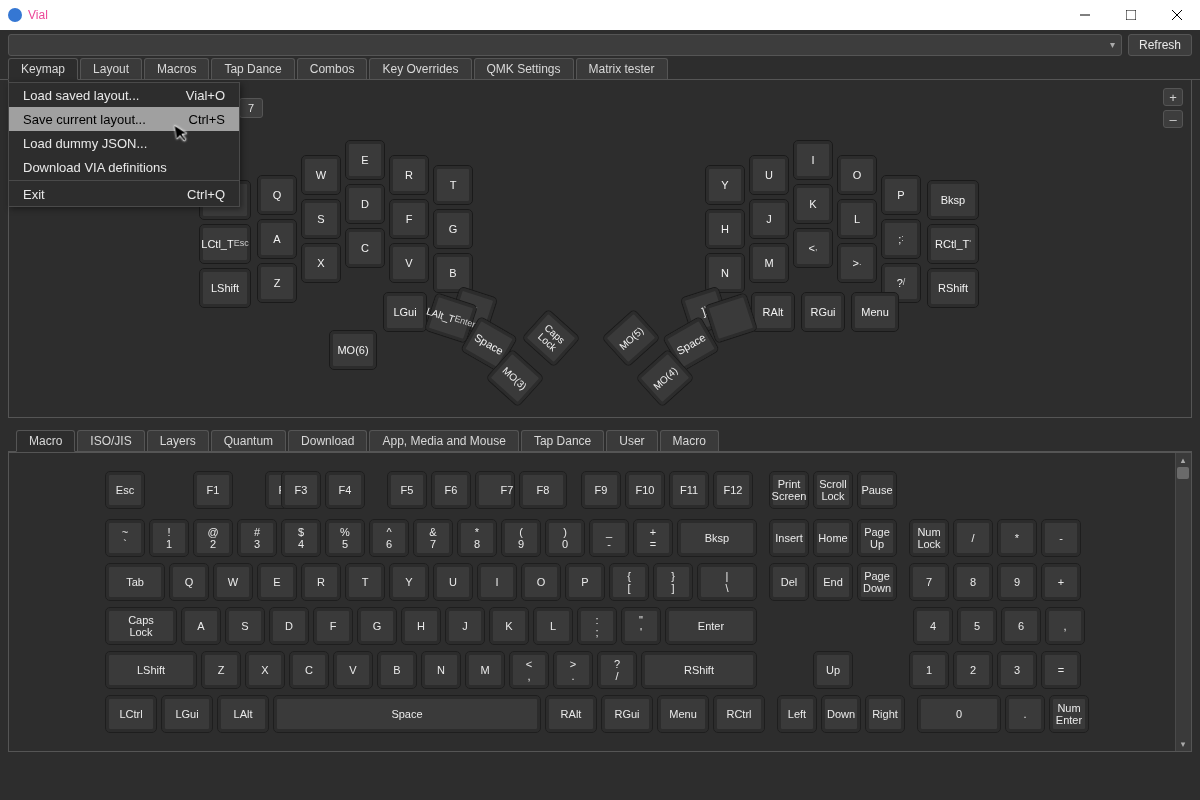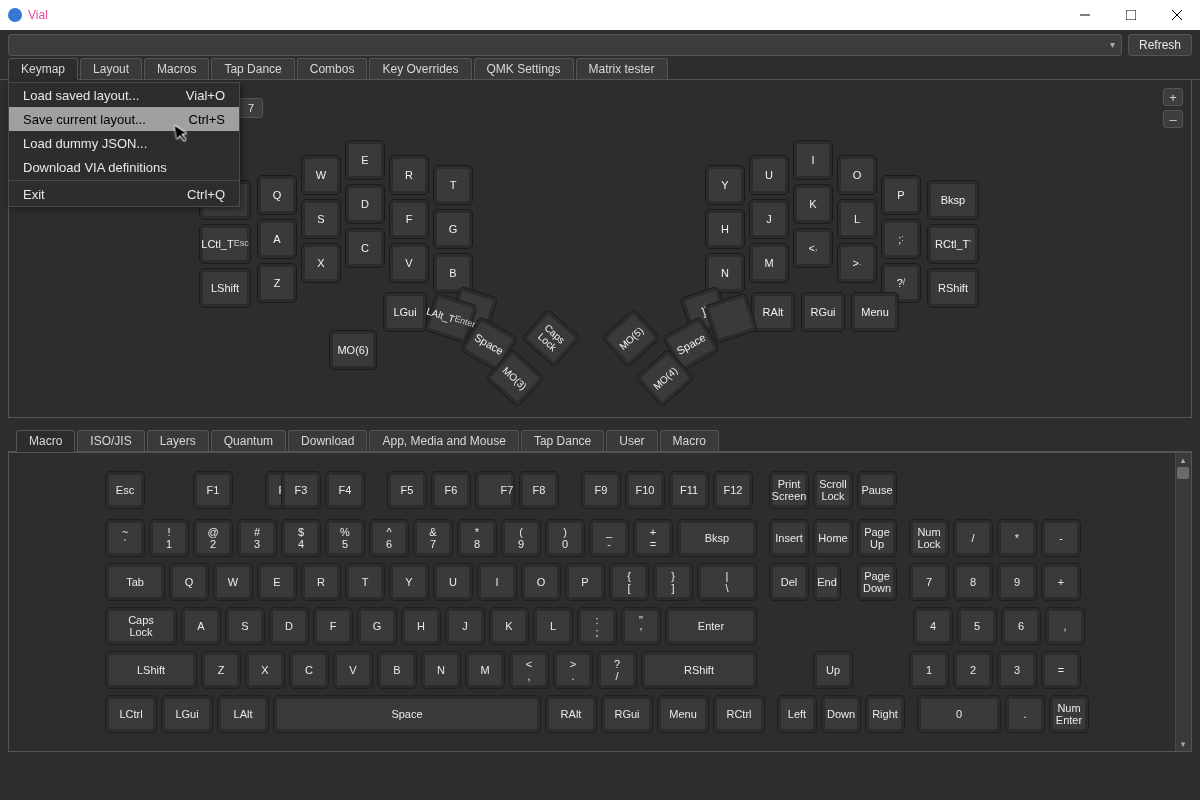--- a/index.html
+++ b/index.html
@@ -217,21 +217,21 @@
     <div class="panel-body">
       <div class="kgrid" id="kgrid">
           <div class="pk" style="left: 80px; top: 6px; width: 40px; height: 38px;">Esc</div>
           <div class="pk" style="left: 168px; top: 6px; width: 40px; height: 38px;">F1</div>
           <div class="pk" style="left: 212px; top: 6px; width: 40px; height: 38px; margin-left: 28px;">F2</div>
           <div class="pk" style="left: 256px; top: 6px; width: 40px; height: 38px;">F3</div>
           <div class="pk" style="left: 300px; top: 6px; width: 40px; height: 38px;">F4</div>
           <div class="pk" style="left: 362px; top: 6px; width: 40px; height: 38px;">F5</div>
           <div class="pk" style="left: 406px; top: 6px; width: 40px; height: 38px;">F6</div>
           <div class="pk" style="left: 450px; top: 6px; width: 40px; height: 38px; padding-left: 24px;">F7</div>
-          <div class="pk" style="left: 494px; top: 6px; width: 40px; height: 38px;">F8</div>
+          <div class="pk" style="left: 494px; top: 6px; width: 48px; height: 38px;">F8</div>
           <div class="pk" style="left: 556px; top: 6px; width: 40px; height: 38px;">F9</div>
           <div class="pk" style="left: 600px; top: 6px; width: 40px; height: 38px;">F10</div>
           <div class="pk" style="left: 644px; top: 6px; width: 40px; height: 38px;">F11</div>
           <div class="pk" style="left: 688px; top: 6px; width: 40px; height: 38px;">F12</div>
           <div class="pk" style="left: 744px; top: 6px; width: 40px; height: 38px;">
             <span class="t">Print</span>
             <span class="b">Screen</span>
           </div>
           <div class="pk" style="left: 788px; top: 6px; width: 40px; height: 38px;">
             <span class="t">Scroll</span>
@@ -321,21 +321,21 @@
           </div>
           <div class="pk" style="left: 628px; top: 98px; width: 40px; height: 38px;">
             <span class="t">}</span>
             <span class="b">]</span>
           </div>
           <div class="pk" style="left: 672px; top: 98px; width: 60px; height: 38px;">
             <span class="t">|</span>
             <span class="b">\</span>
           </div>
           <div class="pk" style="left: 744px; top: 98px; width: 40px; height: 38px;">Del</div>
-          <div class="pk" style="left: 788px; top: 98px; width: 28px; height: 38px;">End</div>
+          <div class="pk" style="left: 788px; top: 98px; width: 40px; height: 38px;">End</div>
           <div class="pk" style="left: 832px; top: 98px; width: 40px; height: 38px;">
             <span class="t">Page</span>
             <span class="b">Down</span>
           </div>
           <div class="pk" style="left: 884px; top: 98px; width: 40px; height: 38px;">7</div>
           <div class="pk" style="left: 928px; top: 98px; width: 40px; height: 38px;">8</div>
           <div class="pk" style="left: 972px; top: 98px; width: 40px; height: 38px;">9</div>
           <div class="pk" style="left: 1016px; top: 98px; width: 40px; height: 38px;">+</div>
           <div class="pk" style="left: 80px; top: 142px; width: 72px; height: 38px;">
             <span class="t">Caps</span>

